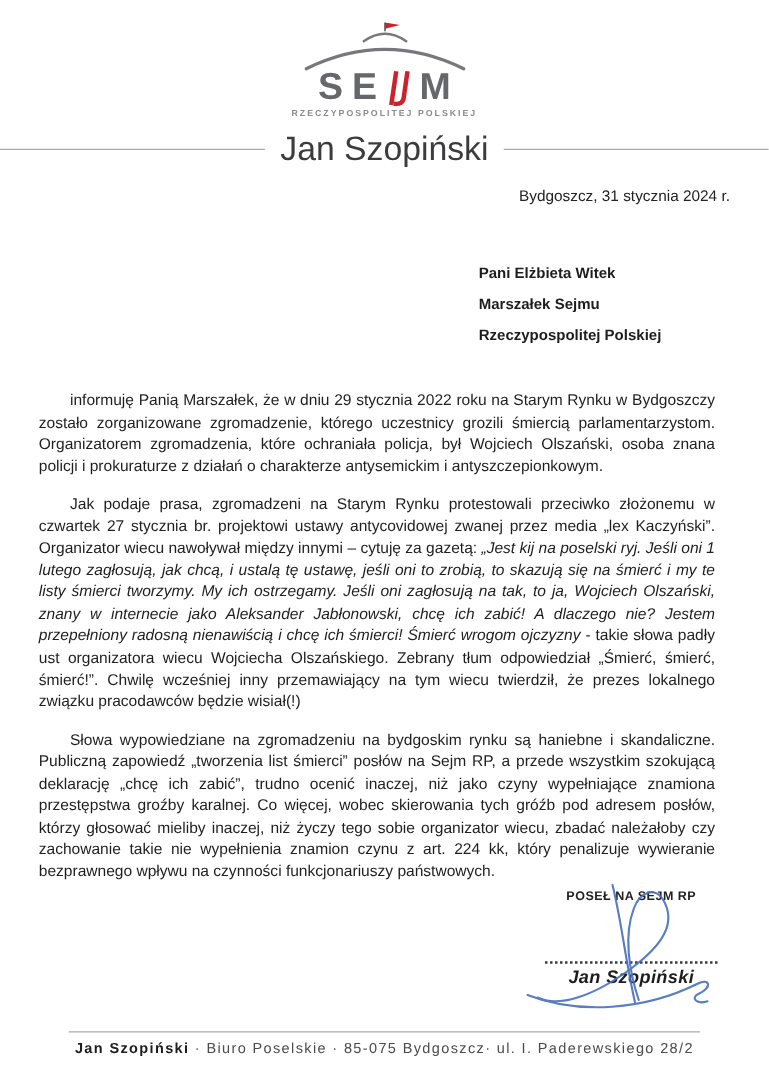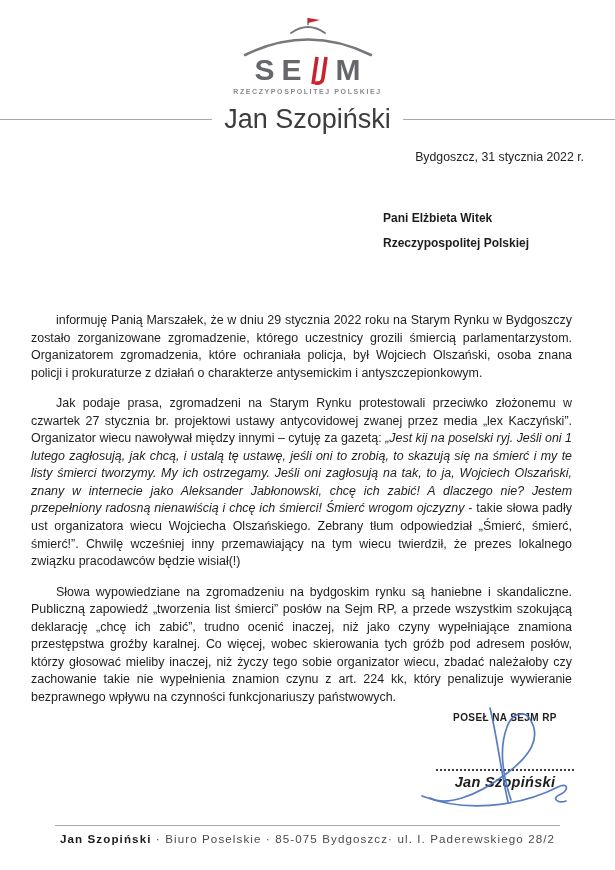--- a/index.html
+++ b/index.html
@@ -68,24 +68,25 @@
   </div>
   <div class="logo-subtitle">RZECZYPOSPOLITEJ POLSKIEJ</div>
 </div>
 
 <div class="name-band">
   <div class="rule"></div>
   <div class="name">Jan Szopiński</div>
   <div class="rule"></div>
 </div>
 
-<div class="date-line">Bydgoszcz, 31 stycznia 2022 r.</div>
+<div class="date-line">Bydgoszcz, 31 stycznia 2024 r.</div>
 
 <div class="recipient">
   <div>Pani Elżbieta Witek</div>
+  <div>Marszałek Sejmu</div>
   <div>Rzeczypospolitej Polskiej</div>
 </div>
 
 <div class="body-text">
   <p>informuję Panią Marszałek, że w dniu 29 stycznia 2022 roku na Starym Rynku w Bydgoszczy zostało zorganizowane zgromadzenie, którego uczestnicy grozili śmiercią parlamentarzystom. Organizatorem zgromadzenia, które ochraniała policja, był Wojciech Olszański, osoba znana policji i prokuraturze z działań o charakterze antysemickim i antyszczepionkowym.</p>
   <p><span>Jak podaje prasa, zgromadzeni na Starym Rynku protestowali przeciwko złożonemu w czwartek 27 stycznia br. projektowi ustawy antycovidowej zwanej przez media „lex Kaczyński”. Organizator wiecu nawoływał między innymi – cytuję za gazetą: </span><span class="quote">„Jest kij na poselski ryj. Jeśli oni 1 lutego zagłosują, jak chcą, i ustalą tę ustawę, jeśli oni to zrobią,  to skazują się na śmierć i my te listy śmierci tworzymy. My ich ostrzegamy. Jeśli oni zagłosują na tak, to ja, Wojciech Olszański, znany w internecie jako Aleksander Jabłonowski, chcę ich zabić! A dlaczego nie? Jestem przepełniony radosną nienawiścią i chcę ich śmierci! Śmierć wrogom ojczyzny</span><span> - takie słowa padły ust organizatora wiecu Wojciecha Olszańskiego. Zebrany tłum odpowiedział „Śmierć, śmierć, śmierć!”. Chwilę wcześniej  inny przemawiający na tym wiecu twierdził, że prezes lokalnego związku pracodawców będzie wisiał(!)</span></p>
   <p>Słowa wypowiedziane na zgromadzeniu na bydgoskim rynku są haniebne i skandaliczne. Publiczną zapowiedź „tworzenia list śmierci” posłów na Sejm RP, a przede wszystkim szokującą deklarację „chcę ich zabić”, trudno ocenić inaczej, niż jako czyny wypełniające znamiona przestępstwa groźby karalnej. Co więcej, wobec skierowania tych gróźb pod adresem posłów, którzy głosować mieliby inaczej, niż życzy tego sobie organizator wiecu, zbadać należałoby czy zachowanie takie nie wypełnienia znamion czynu z art. 224 kk, który penalizuje wywieranie bezprawnego wpływu na czynności funkcjonariuszy państwowych.</p>
 </div>
 
 <div class="sig-block">

